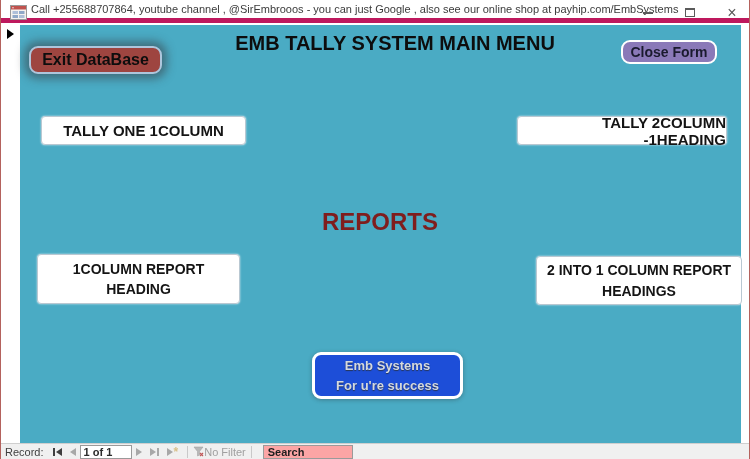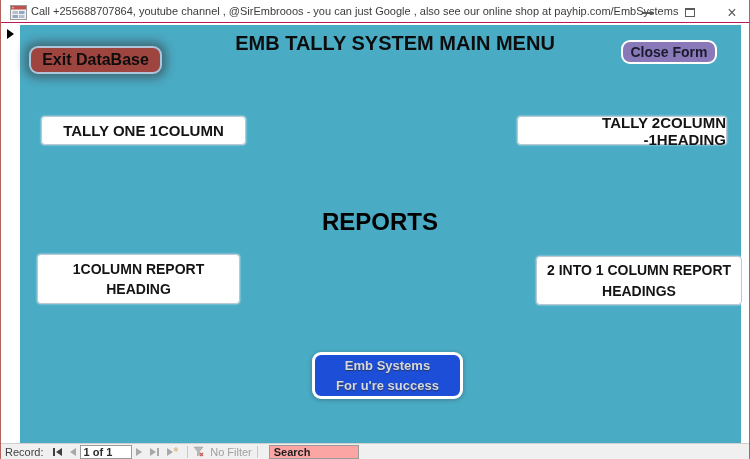--- a/index.html
+++ b/index.html
@@ -5,21 +5,21 @@
   * { margin:0; padding:0; box-sizing:border-box; }
   body { font-family:"Liberation Sans", sans-serif; background:#e8e8e8; }
   .window {
     position:relative; width:750px; height:459px; background:#ffffff;
     border-left:1px solid #b4625d; border-right:1px solid #b4625d;
     overflow:hidden;
   }
   
   .titlebar {
     position:absolute; top:0; left:0; right:0; height:23px; background:#ffffff;
-    border-bottom:1px solid #be185d; display:flex; align-items:center;
+    border-bottom:5px solid #be185d; display:flex; align-items:center;
   }
   .app-icon { position:absolute; left:9px; top:5px; width:17px; height:15px; }
   .titlebar-caption {
     flex:1; text-align:center; font-size:11px; color:#3b3b3b;
     white-space:nowrap; overflow:hidden; padding:0 90px 0 30px;
   }
   .win-controls { position:absolute; right:8px; top:0; height:25px; display:flex; align-items:center; gap:24px; }
   .win-btn { width:18px; height:18px; display:flex; align-items:center; justify-content:center;
     color:#5a5a5a; font-size:14px; cursor:default; }
   .maxi-box { width:10px; height:9px; border:1px solid #5a5a5a; border-top-width:2px; }
@@ -39,21 +39,21 @@
   .canvas {
     position:absolute; left:19px; top:0; bottom:0; right:8px; background:#4aabc4;
   }
   
   .main-heading {
     position:absolute; left:140px; top:7px; width:470px; text-align:center;
     font-size:20px; font-weight:bold; color:#0d0d0d; letter-spacing:0px;
   }
   .reports-heading {
     position:absolute; left:260px; top:183px; width:200px; text-align:center;
-    font-size:24px; font-weight:bold; color:#000000;
+    font-size:24px; font-weight:bold; color:#7f1d1d;
   }
   
   .btn { position:absolute; display:flex; flex-direction:column; align-items:center;
     justify-content:center; cursor:pointer; text-align:right; }
   .btn-exit {
     left:9px; top:21px; width:133px; height:28px;
     background:#9e4540; border:2px solid #aec6dc; border-radius:9px;
     box-shadow:0 0 9px 5px rgba(55,55,60,0.5);
     font-size:16px; font-weight:bold; color:#0d0d0d;
   }
@@ -91,21 +91,21 @@
   .dim .tri-l { border-right-color:#a8a8a8; }
   .dim .tri-r { border-left-color:#a8a8a8; }
   .dim .vbar { background:#a8a8a8; }
   .star { color:#d8c08a; font-weight:bold; font-size:12px; line-height:8px; }
   .rec-box {
     width:52px; height:14px; border:1px solid #9a9a9a; background:#ffffff;
     font-size:11px; font-weight:bold; color:#2b2b2b; padding:0 3px;
     font-family:"Liberation Sans", sans-serif;
   }
   .sep { width:1px; height:12px; background:#c9c9c9; margin:0 5px; }
-  .filter-group { display:flex; align-items:center; gap:6px; color:#a0a0a0; }
+  .filter-group { display:flex; align-items:center; gap:0; color:#a0a0a0; }
   .search-box {
     width:90px; height:14px; border:1px solid #9a9a9a; background:#fca5a5;
     font-size:11px; font-weight:bold; color:#1f1f1f; padding:0 4px; margin-left:6px;
     font-family:"Liberation Sans", sans-serif;
   }
 </style>
 </head>
 <body>
 
 <div class="window">

